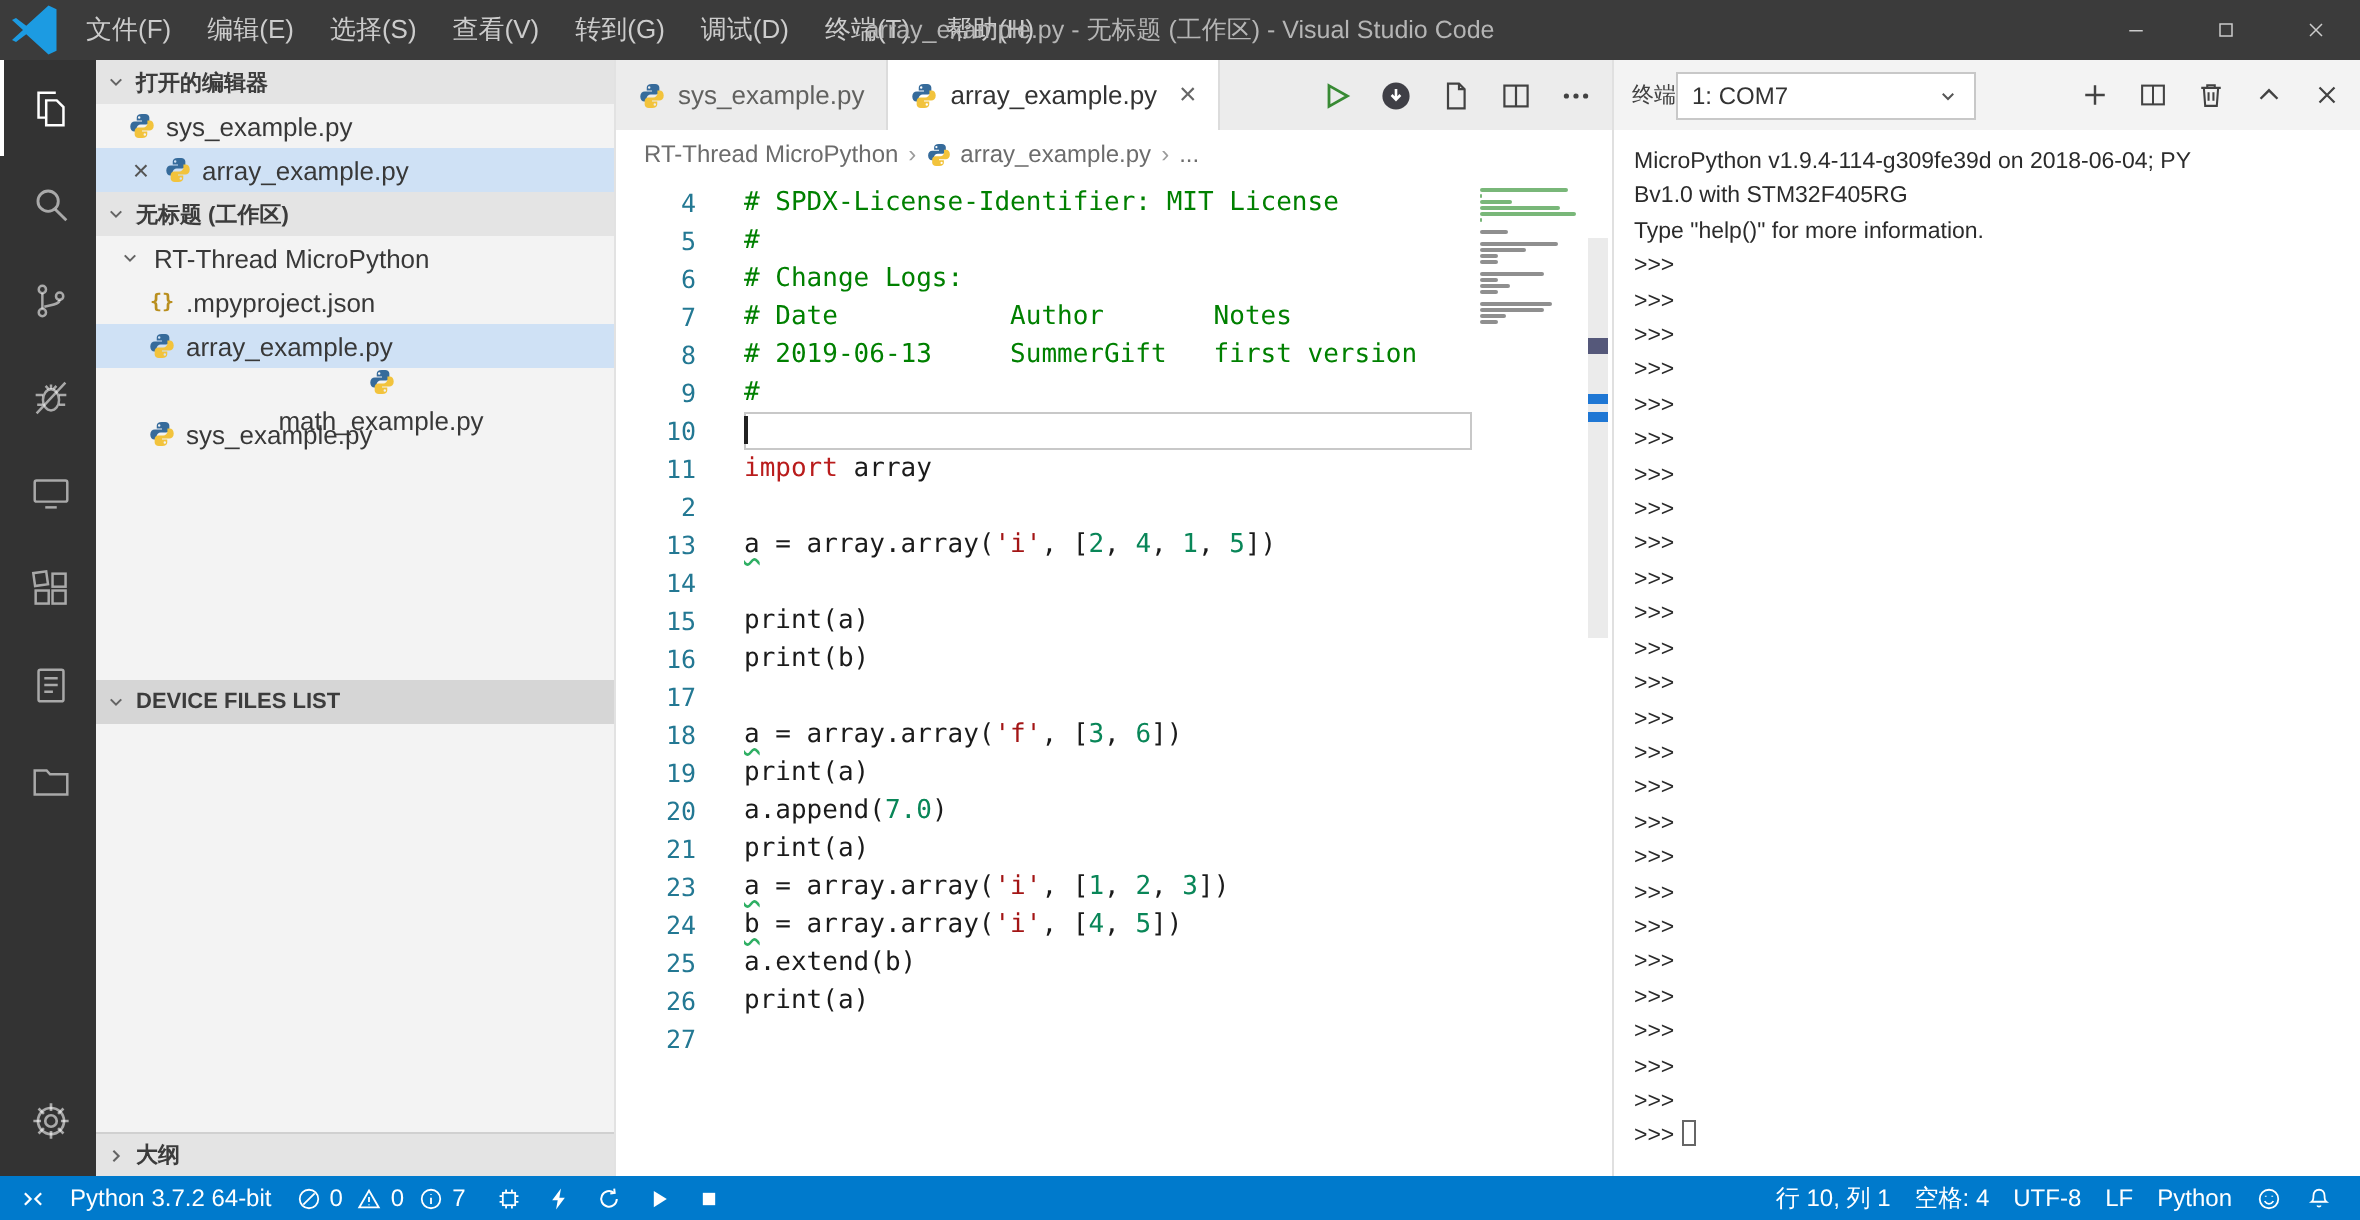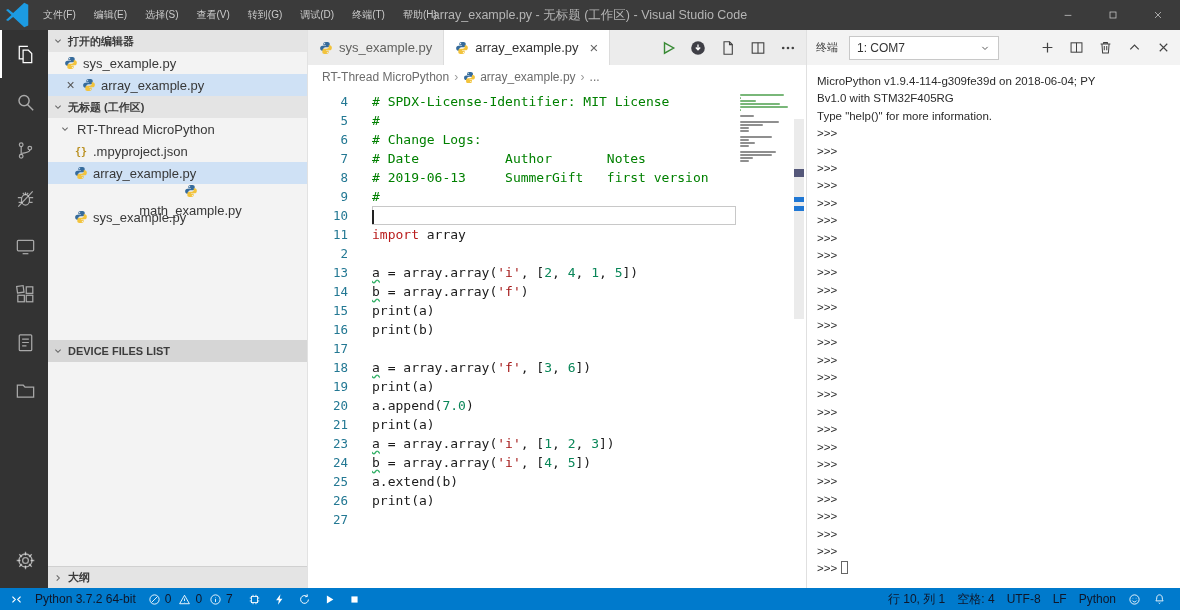--- a/index.html
+++ b/index.html
@@ -4,21 +4,21 @@
 <style>
   *{box-sizing:border-box;margin:0;padding:0}
   body{margin:0;background:#888;font-family:"Liberation Sans","DejaVu Sans",sans-serif}
   .window{width:1180px;height:610px;position:relative;background:#fff;overflow:hidden;font-size:13px;color:#333}
 
   
   .titlebar{height:30px;background:#3b3b3b;display:flex;align-items:center;color:#cccccc;position:relative}
   .vslogo{width:34px;height:100%;display:flex;align-items:center;justify-content:center}
   .vslogo svg{width:17px;height:17px}
   .menubar{display:flex;height:100%}
-  .menu-item{padding:1px 9px;display:flex;align-items:center;font-size:10px;white-space:nowrap;cursor:default}
+  .menu-item{padding:1px 9px;display:flex;align-items:center;font-size:13px;white-space:nowrap;cursor:default}
   .wintitle{position:absolute;left:50%;transform:translateX(-50%);font-size:12.5px;color:#b5b5b5;white-space:nowrap}
   .wincontrols{margin-left:auto;display:flex;height:100%}
   .winbtn{width:45px;height:100%;display:flex;align-items:center;justify-content:center;color:#cccccc}
   .winbtn .icon{width:12px;height:12px}
 
   
   .main{display:flex;position:absolute;top:30px;left:0;right:0;bottom:22px;overflow:hidden}
 
   
   .activitybar{width:48px;background:#333333;display:flex;flex-direction:column;flex:none}
@@ -70,33 +70,33 @@
   .mm-line{height:2px;margin-bottom:1px;border-radius:1px}
   .overview-ruler{position:absolute;right:0;top:0;bottom:0;width:14px}
   .or-thumb{position:absolute;left:2px;width:10px;top:30px;height:200px;background:rgba(0,0,0,.08)}
   .or-marker{position:absolute;left:2px;width:10px}
   .or-marker.m1{top:80px;height:8px;background:#55587a}
   .or-marker.m2{top:108px;height:5px;background:#1f77d4}
   .or-marker.m3{top:117px;height:5px;background:#1f77d4}
 
   
   .terminalpanel{width:374px;flex:none;border-left:1px solid #e0e0e0;display:flex;flex-direction:column;background:#fff}
-  .term-header{height:35px;flex:none;background:#f3f3f3;display:flex;align-items:center;padding:0 9px;gap:11px}
+  .term-header{height:35px;flex:none;background:#f3f3f3;display:flex;align-items:center;padding:0 9px;gap:0}
   .term-label{font-size:11px;color:#424242;cursor:pointer}
   .term-select{height:24px;width:150px;background:#fff;border:1px solid #c8c8c8;display:flex;align-items:center;justify-content:space-between;padding:0 7px;font-size:12px;color:#333;cursor:pointer}
   .term-select .dd{width:12px;height:12px;display:inline-flex}
   .term-actions{margin-left:auto;display:flex;align-items:center;gap:13px}
   .ta{width:16px;height:16px;display:flex;align-items:center;justify-content:center;cursor:pointer}
   .ta .icon{width:15px;height:15px}
   .term-body{flex:1;padding:8px 10px 0 10px;font-family:Liberation Sans, sans-serif;font-size:11.5px;line-height:17.4px;color:#2b2b2b;overflow:hidden}
   .term-line{white-space:pre}
   .term-cursor{display:inline-block;width:7px;height:13px;border:1px solid #666;vertical-align:-2px;margin-left:1px}
 
   
-  .statusbar{position:absolute;left:0;right:0;bottom:0;height:22px;background:#007acc;color:#0f172a;display:flex;align-items:center;font-size:12px}
+  .statusbar{position:absolute;left:0;right:0;bottom:0;height:22px;background:#007acc;color:#ffffff;display:flex;align-items:center;font-size:12px}
   .sb-left{display:flex;align-items:center;height:100%;padding-left:4px}
   .sb-right{margin-left:auto;display:flex;align-items:center;height:100%;padding-right:8px}
   .sb-item{display:flex;align-items:center;gap:4px;padding:0 6px;height:100%;white-space:nowrap;cursor:pointer}
   .sb-item .icon{width:13px;height:13px}
   .icon{display:inline-flex;align-items:center;justify-content:center}
   .icon svg,[data-icon] svg{width:100%;height:100%;display:block}
   [data-icon]{display:inline-flex}
 </style>
 </head>
 <body>
@@ -472,21 +472,20 @@
             <div class="code-line">
               <div class="ln">2</div>
               <div class="lc"></div>
             </div>
             <div class="code-line">
               <div class="ln">13</div>
               <div class="lc"><span class="vr">a</span><span class="tx"> = array.array(</span><span class="st">'i'</span><span class="tx">, [</span><span class="nu">2</span><span class="tx">, </span><span class="nu">4</span><span class="tx">, </span><span class="nu">1</span><span class="tx">, </span><span class="nu">5</span><span class="tx">])</span></div>
             </div>
             <div class="code-line">
               <div class="ln">14</div>
-              <div class="lc"><span class="vr">b</span><span class="tx"> = array.array(</span><span class="st">'f'</span><span class="tx">)</span></div>
             </div>
             <div class="code-line">
               <div class="ln">15</div>
               <div class="lc"><span class="tx">print(a)</span></div>
             </div>
             <div class="code-line">
               <div class="ln">16</div>
               <div class="lc"><span class="tx">print(b)</span></div>
             </div>
             <div class="code-line">

